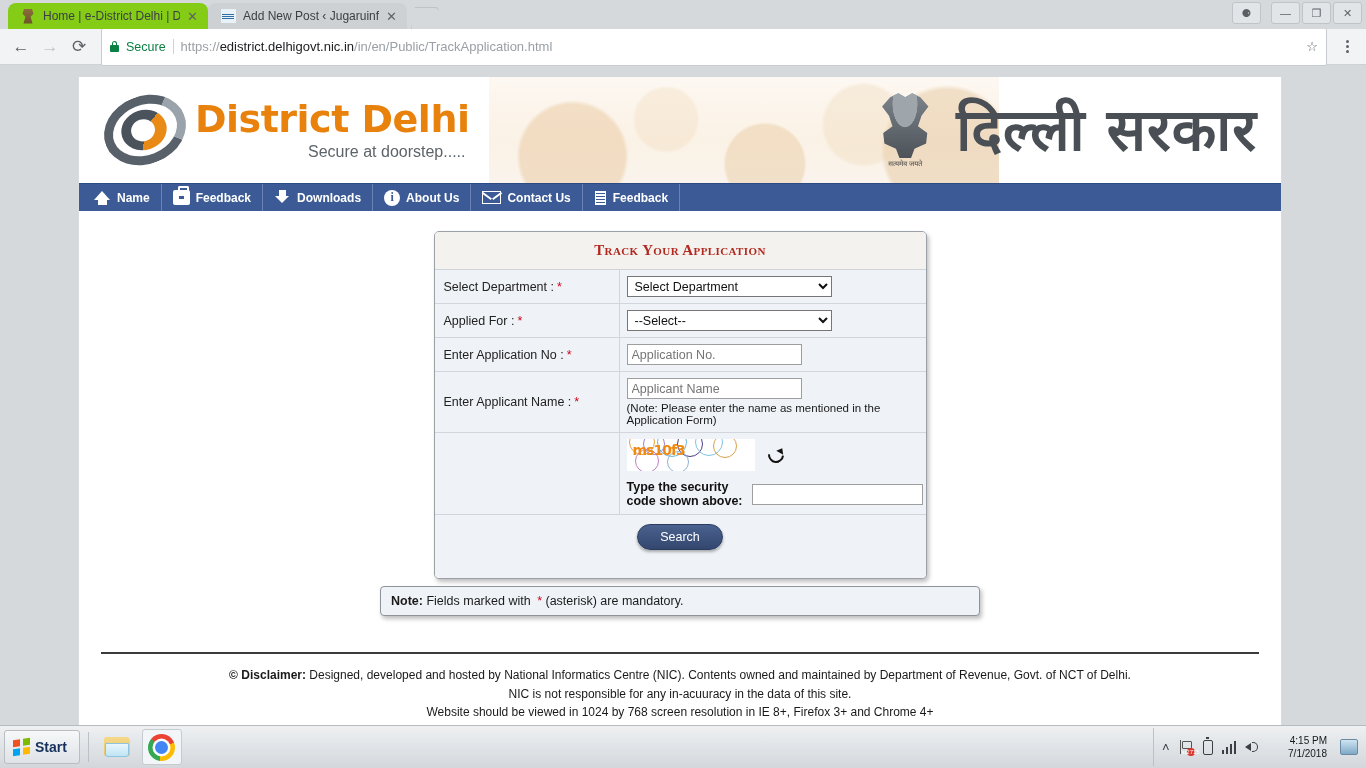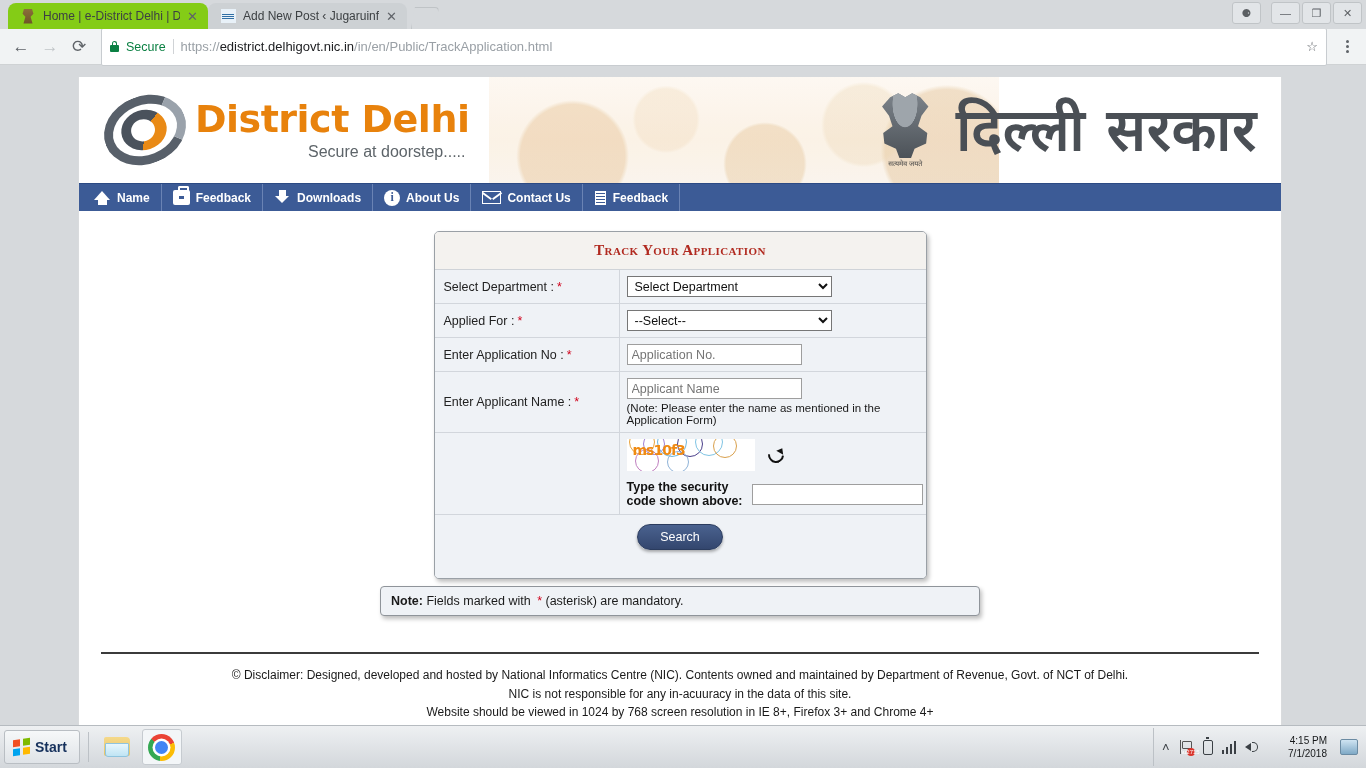--- a/index.html
+++ b/index.html
@@ -438,21 +438,21 @@
     box-shadow: 2px 3px 4px rgba(0,0,0,.25);
   }
   .note-card b { font-weight: bold; }
 
   .footer-rule { border-top: 2px solid #3b3b3b; margin: 36px 22px 0; }
   .footer {
     text-align: center; padding: 12px 30px 10px;
     font-size: 12px; color: #1a1a1a; line-height: 1.55;
     background: #fff;
   }
-  .footer b { font-weight: normal; }
+  .footer b { font-weight: bold; }
 
   
   #taskbar {
     position: absolute; left: 0; bottom: 0; width: 1366px; height: 43px;
     background: linear-gradient(#eef0f2 0%, #e3e6e9 40%, #d3d7db 100%);
     border-top: 1px solid #b6bbc0;
     display: flex; align-items: center; gap: 5px; padding: 0 4px;
   }
   .start-btn {
     display: flex; align-items: center; gap: 5px;

